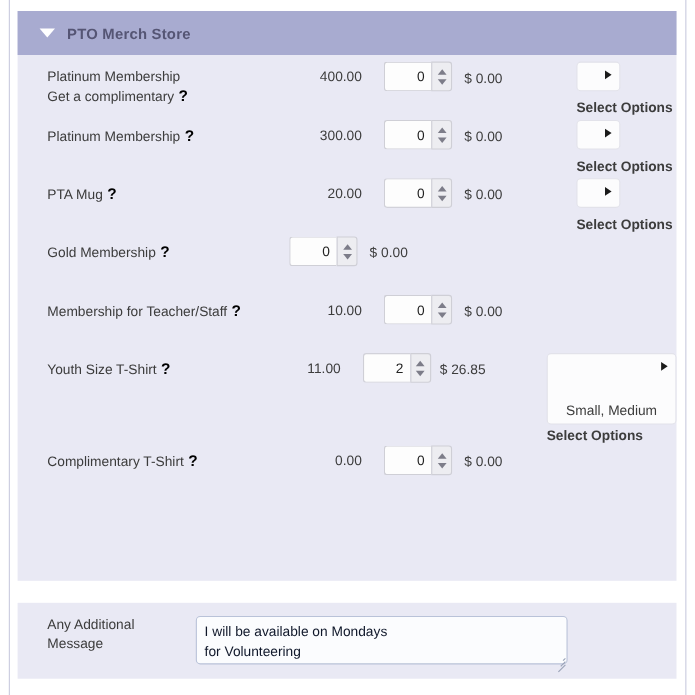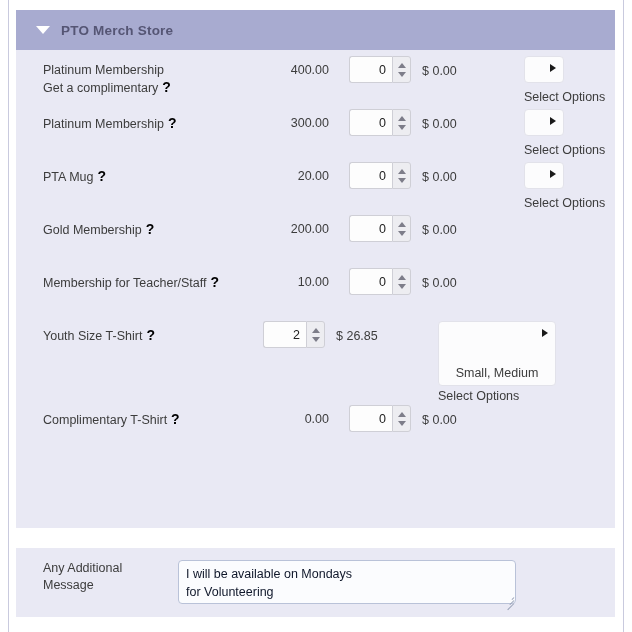--- a/index.html
+++ b/index.html
@@ -186,20 +186,21 @@
     color: #3c3c3c;
     text-align: center;
     padding: 1px 6px 5px 6px;
     white-space: nowrap;
     margin-top: 28px;
   }
   .opt-caption {
     font-size: 12.5px;
     color: #3c3c3c;
     margin-top: 3px;
+    font-weight: bold;
   }
 
   
   .msg-panel {
     position: absolute;
     left: 16px;
     top: 548px;
     width: 599px;
     height: 69px;
     background: #e9e9f4;
@@ -306,21 +307,20 @@
                 <span class="spin-up"></span>
                 <span class="spin-dn"></span>
               </div>
             </div>
           </div>
           <div class="c-sub">$ 0.00</div>
           <div class="c-opts"><div class="opt-box narrow"><div class="opt-arrow"></div></div><div class="opt-caption">Select Options</div></div>
         </div>
         <div class="row">
           <div class="c-name"><span>Gold Membership</span><span class="qmark">?</span></div>
-          <div class="c-price">200.00</div>
           <div class="c-qty">
             <div class="spinner">
               <input class="spin-input" type="text" value="0" style="">
               <div class="spin-btns">
                 <span class="spin-up"></span>
                 <span class="spin-dn"></span>
               </div>
             </div>
           </div>
           <div class="c-sub">$ 0.00</div>
@@ -336,20 +336,21 @@
                 <span class="spin-up"></span>
                 <span class="spin-dn"></span>
               </div>
             </div>
           </div>
           <div class="c-sub">$ 0.00</div>
           <div class="c-opts"></div>
         </div>
         <div class="row">
           <div class="c-name"><span>Youth Size T-Shirt</span><span class="qmark">?</span></div>
+          <div class="c-price">11.00</div>
           <div class="c-qty">
             <div class="spinner">
               <input class="spin-input" type="text" value="2" style="">
               <div class="spin-btns">
                 <span class="spin-up"></span>
                 <span class="spin-dn"></span>
               </div>
             </div>
           </div>
           <div class="c-sub">$ 26.85</div>

